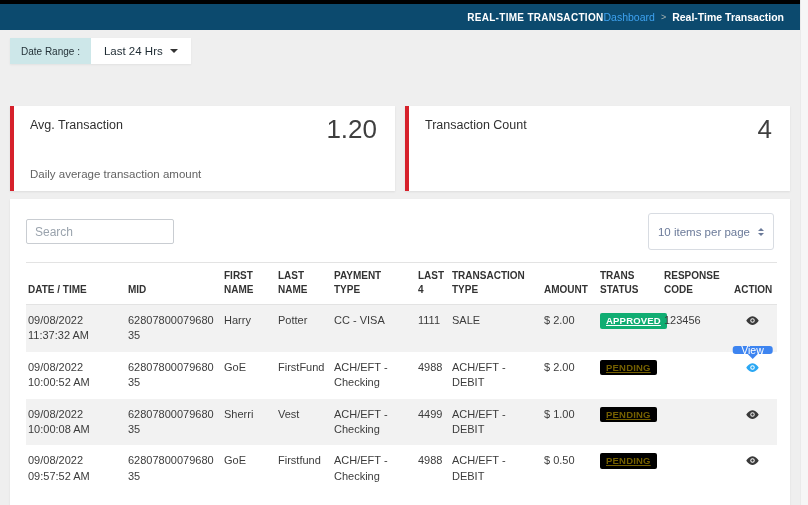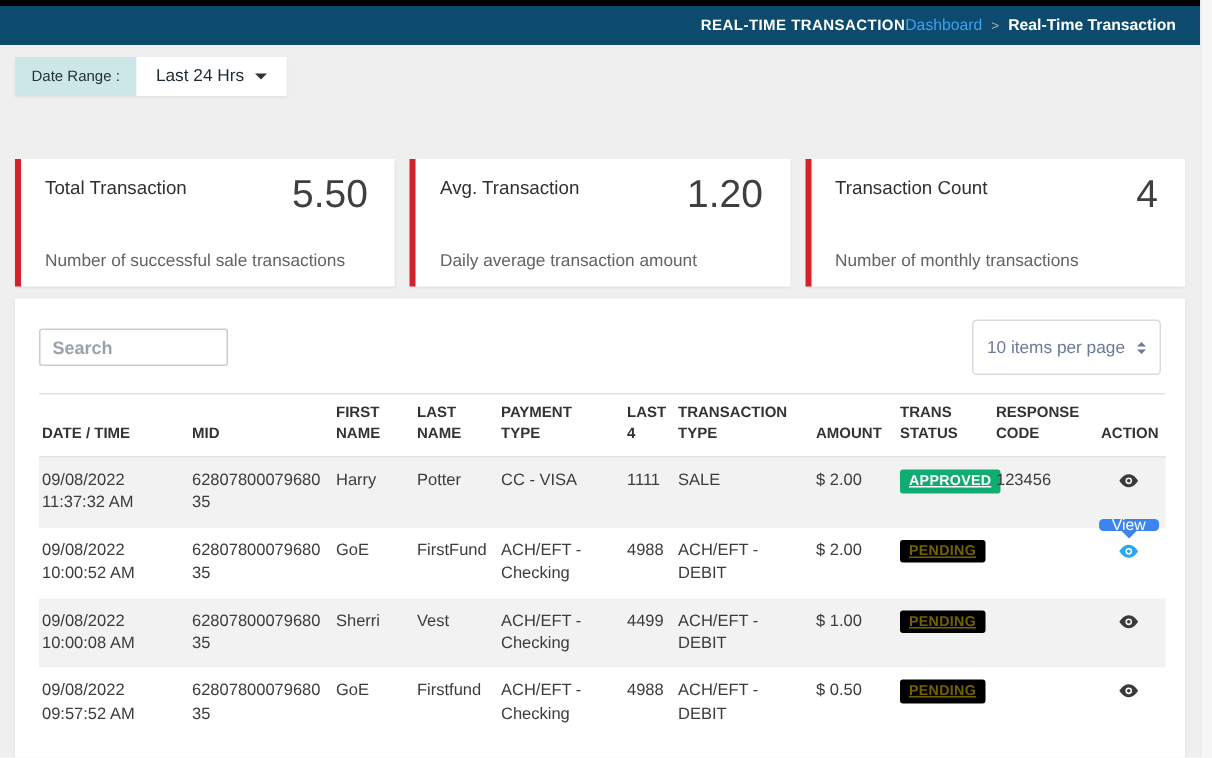--- a/index.html
+++ b/index.html
@@ -71,22 +71,22 @@
   .card-value{ position:absolute; top:8px; right:18px; font-size:26px; font-weight:300; color:#3f3f3f; }
   .card-sub{ position:absolute; bottom:11px; left:16px; font-size:11.5px; color:#636363; }
 
   
   .panel{
     background:#fff; margin:8px 10px 0 10px; box-shadow:0 1px 2px rgba(0,0,0,.08);
     padding:14px 16px; min-height:288px; position:relative;
   }
   .panel-top{ display:flex; align-items:center; justify-content:space-between; }
   .search-input{
-    width:126px; height:25px; border:1px solid #c9cdd2; border-radius:2px;
-    font-size:12px; padding:0 8px; font-family:inherit; color:#333; outline:none;font-weight:bold;
+    width:148px; height:25px; border:1px solid #c9cdd2; border-radius:2px;
+    font-size:12px; padding:0 8px; font-family:inherit; color:#333; outline:none;
   }
   .search-input::placeholder{ color:#9aa3ad; }
   .page-size{
     border:1px solid #d8dce2; border-radius:3px; height:37px; padding:0 9px;
     display:flex; align-items:center; gap:8px; color:#6b7a99; font-size:11.5px; cursor:pointer;
   }
   .sort-arrows{ display:inline-flex; flex-direction:column; gap:2px; }
   .sort-arrows i{ display:block; width:0; height:0; border-left:3px solid transparent; border-right:3px solid transparent; }
   .sort-arrows .up{ border-bottom:3px solid #6b7a99; }
   .sort-arrows .dn{ border-top:3px solid #6b7a99; }
@@ -152,33 +152,27 @@
       <span class="chip">Date Range :</span>
       <span class="value">
         <span>Last 24 Hrs</span>
         <i class="caret-down"></i>
       </span>
     </div>
   </div>
 
   <div class="cards">
     <div class="card">
-      <div class="card-title">Total Transaction</div>
-      <div class="card-value">5.50</div>
-      <div class="card-sub">Number of successful sale transactions</div>
-    </div>
-    <div class="card">
       <div class="card-title">Avg. Transaction</div>
       <div class="card-value">1.20</div>
       <div class="card-sub">Daily average transaction amount</div>
     </div>
     <div class="card">
       <div class="card-title">Transaction Count</div>
       <div class="card-value">4</div>
-      <div class="card-sub">Number of monthly transactions</div>
     </div>
   </div>
 
   <div class="panel">
     <div class="panel-top">
       <input class="search-input" type="text" placeholder="Search" style="">
       <div class="page-size">
         <span>10 items per page</span>
         <span class="sort-arrows">
             <i class="up"></i>

